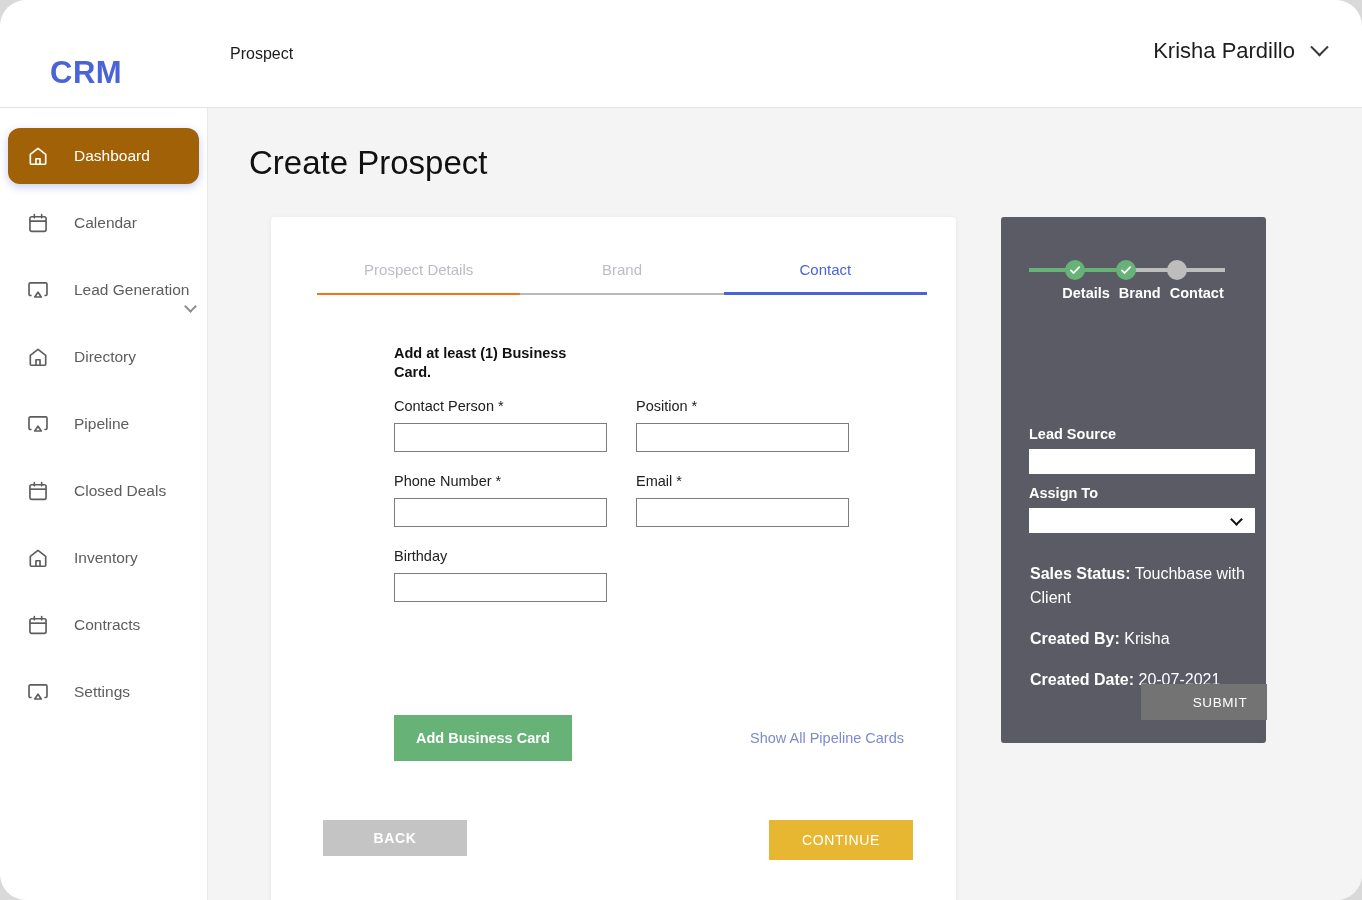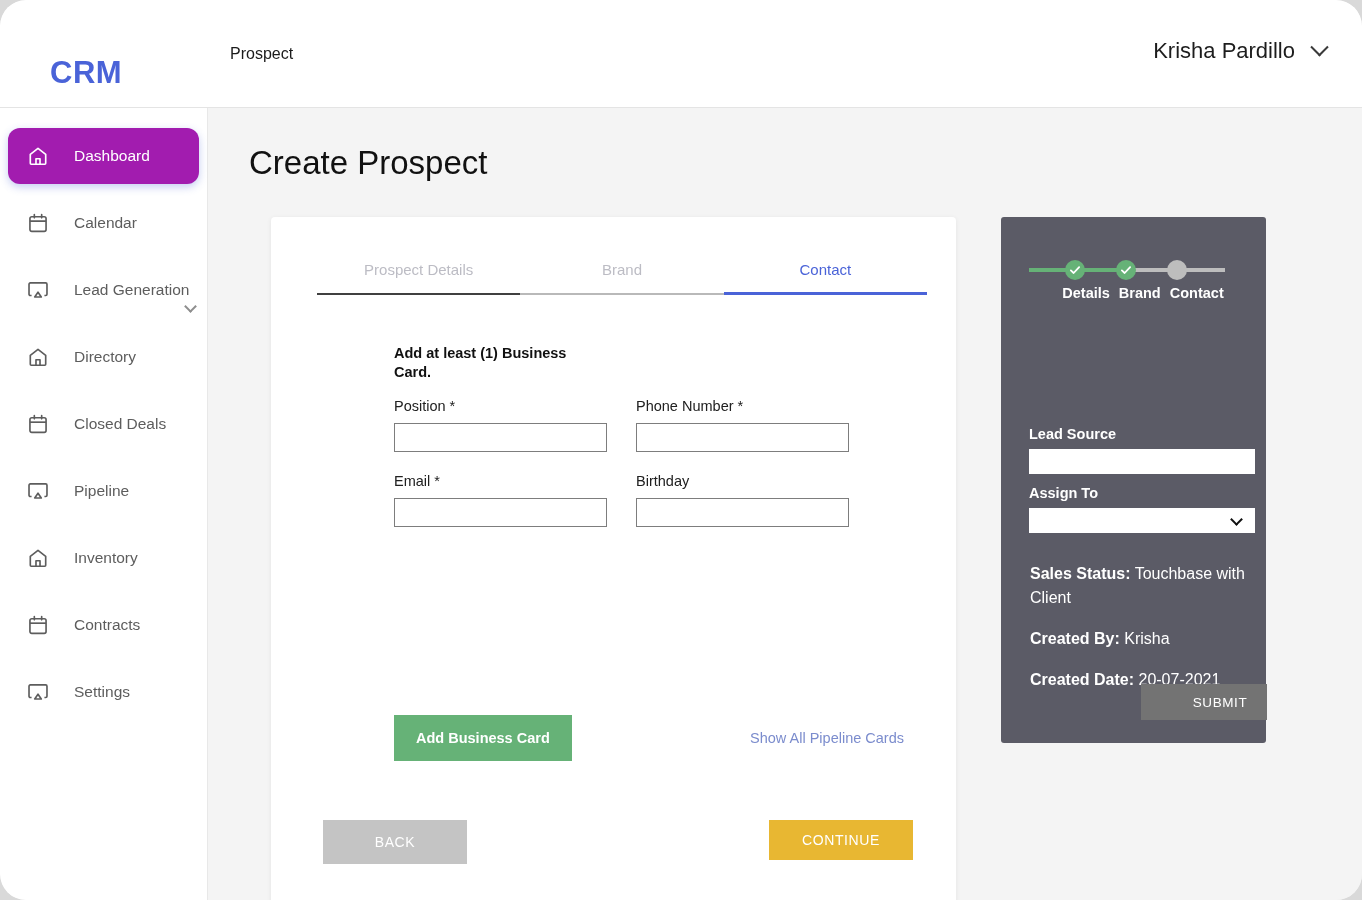--- a/index.html
+++ b/index.html
@@ -79,21 +79,21 @@
     display: flex;
     align-items: center;
     height: 56px;
     margin: 0 8px 11px 8px;
     padding-left: 18px;
     border-radius: 12px;
     cursor: pointer;
     color: #5d5d5d;
   }
   .nav-item.active {
-    background: #a21caf;
+    background: #a16207;
     color: #ffffff;
     box-shadow: 0 3px 9px rgba(74,99,216,.32);
   }
   .nav-item .nav-icon {
     width: 24px; height: 24px;
     display: flex; align-items: center; justify-content: center;
     flex: none;
   }
   .nav-item .nav-icon svg { width: 22px; height: 22px; display:block; }
   .nav-label {
@@ -139,21 +139,21 @@
     left: 46px; top: 44px;
     width: 610px;
     display: flex;
   }
   .tab {
     flex: 1;
     text-align: center;
     padding-bottom: 14px;
     font-size: 15px;
     color: #bcbcc4;
-    border-bottom: 2px solid #404040;
+    border-bottom: 2px solid #f97316;
     cursor: pointer;
   }
   .tab:nth-child(2) { border-bottom-color: #b9b9b9; }
   .tab.active {
     color: #4a63d8;
     border-bottom: 3px solid #4a63d8;
     font-weight: normal;
   }
 
   .form-body {
@@ -220,28 +220,29 @@
   }
 
   .nav-buttons {
     position: absolute;
     left: 52px; top: 603px;
     width: 590px;
     display: flex;
     justify-content: space-between;
   }
   .btn-back {
-    width: 144px; height: 44px;
+    width: 144px; height: 36px;
     background: #c4c4c4;
     color: #ffffff;
     border: none;
     font-family: "Liberation Sans", sans-serif;
     font-size: 14px;
     letter-spacing: .6px;
     cursor: pointer;
+    font-weight: bold;
   }
   .btn-continue {
     width: 144px; height: 40px;
     background: #e8b732;
     color: #ffffff;
     border: none;
     font-family: "Liberation Sans", sans-serif;
     font-size: 14px;
     letter-spacing: .6px;
     cursor: pointer;
@@ -411,35 +412,35 @@
           <svg viewBox="0 0 24 24">
             <path d="M3.6 10.2 L12 3.6 L20.4 10.2 V20 a1 1 0 0 1 -1 1 H4.6 a1 1 0 0 1 -1 -1 Z" fill="none" stroke="#5d5d5d" stroke-width="1.8" stroke-linejoin="round"></path>
             <path d="M9.8 21 V15 h4.4 v6" fill="none" stroke="#5d5d5d" stroke-width="1.8" stroke-linejoin="round"></path>
           </svg>
         </span>
         <span class="nav-label">Directory</span>
       </div>
       <div class="nav-item">
         <span class="nav-icon">
           <svg viewBox="0 0 24 24">
+            <path d="M5 18 H3.6 a1.4 1.4 0 0 1 -1.4 -1.4 V5.6 A1.4 1.4 0 0 1 3.6 4.2 H20.4 A1.4 1.4 0 0 1 21.8 5.6 V16.6 A1.4 1.4 0 0 1 20.4 18 H19" fill="none" stroke="#5d5d5d" stroke-width="1.8" stroke-linejoin="round"></path>
+            <path d="M12 14.4 L15.6 19.6 H8.4 Z" fill="none" stroke="#5d5d5d" stroke-width="1.8" stroke-linejoin="round"></path>
+          </svg>
+        </span>
+        <span class="nav-label">Pipeline</span>
+      </div>
+      <div class="nav-item">
+        <span class="nav-icon">
+          <svg viewBox="0 0 24 24">
             <rect x="3.2" y="5.2" width="17.6" height="16" rx="2" fill="none" stroke="#5d5d5d" stroke-width="1.8"></rect>
             <path d="M3.2 10 H20.8" stroke="#5d5d5d" stroke-width="1.8"></path>
             <path d="M8 2.8 V6.4 M16 2.8 V6.4" stroke="#5d5d5d" stroke-width="1.8" stroke-linecap="round"></path>
           </svg>
         </span>
         <span class="nav-label">Closed Deals</span>
-      </div>
-      <div class="nav-item">
-        <span class="nav-icon">
-          <svg viewBox="0 0 24 24">
-            <path d="M5 18 H3.6 a1.4 1.4 0 0 1 -1.4 -1.4 V5.6 A1.4 1.4 0 0 1 3.6 4.2 H20.4 A1.4 1.4 0 0 1 21.8 5.6 V16.6 A1.4 1.4 0 0 1 20.4 18 H19" fill="none" stroke="#5d5d5d" stroke-width="1.8" stroke-linejoin="round"></path>
-            <path d="M12 14.4 L15.6 19.6 H8.4 Z" fill="none" stroke="#5d5d5d" stroke-width="1.8" stroke-linejoin="round"></path>
-          </svg>
-        </span>
-        <span class="nav-label">Pipeline</span>
       </div>
       <div class="nav-item">
         <span class="nav-icon">
           <svg viewBox="0 0 24 24">
             <path d="M3.6 10.2 L12 3.6 L20.4 10.2 V20 a1 1 0 0 1 -1 1 H4.6 a1 1 0 0 1 -1 -1 Z" fill="none" stroke="#5d5d5d" stroke-width="1.8" stroke-linejoin="round"></path>
             <path d="M9.8 21 V15 h4.4 v6" fill="none" stroke="#5d5d5d" stroke-width="1.8" stroke-linejoin="round"></path>
           </svg>
         </span>
         <span class="nav-label">Inventory</span>
       </div>
@@ -472,20 +473,21 @@
 
       <div class="tabs" id="tabs">
           <div class="tab">Prospect Details</div>
           <div class="tab">Brand</div>
           <div class="tab active">Contact</div>
         </div>
 
       <div class="form-body">
         <div class="section-note">Add at least (1) Business Card.</div>
         <div class="field-grid" id="field-grid">
+            <div class="field"><div class="field-label">Contact Person *</div><input type="text" value="" style=""></div>
             <div class="field"><div class="field-label">Position *</div><input type="text" value="" style=""></div>
             <div class="field"><div class="field-label">Phone Number *</div><input type="text" value="" style=""></div>
             <div class="field"><div class="field-label">Email *</div><input type="text" value="" style=""></div>
             <div class="field"><div class="field-label">Birthday</div><input type="text" value="" style=""></div>
           </div>
       </div>
 
       <div class="card-actions">
         <button class="btn-add">Add Business Card</button>
         <span class="link-show">Show All Pipeline Cards</span>

